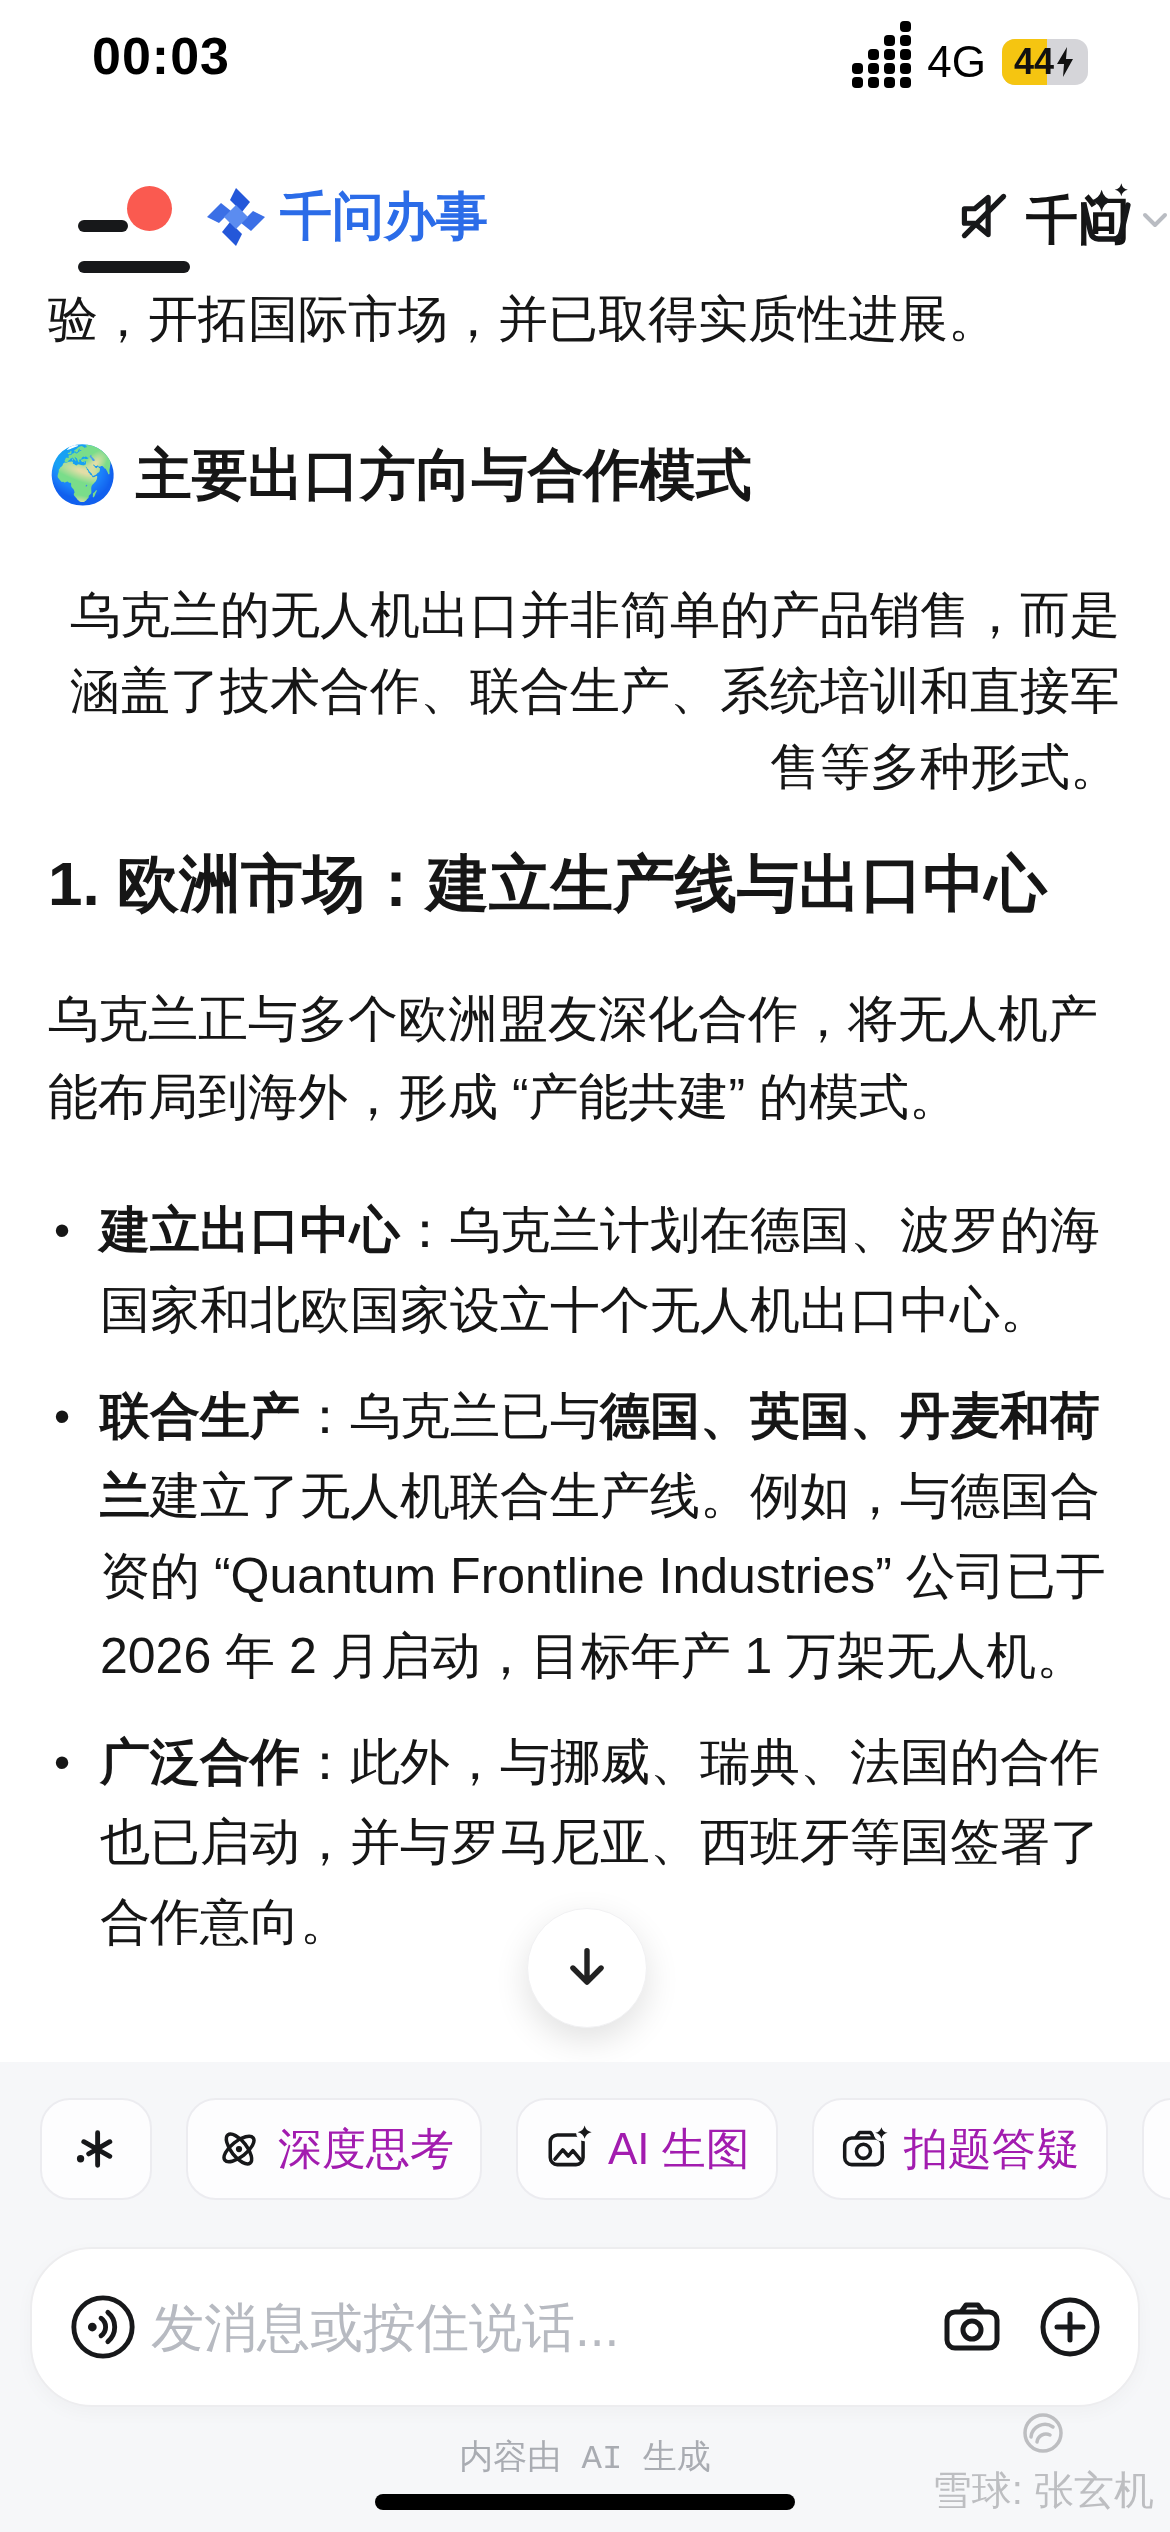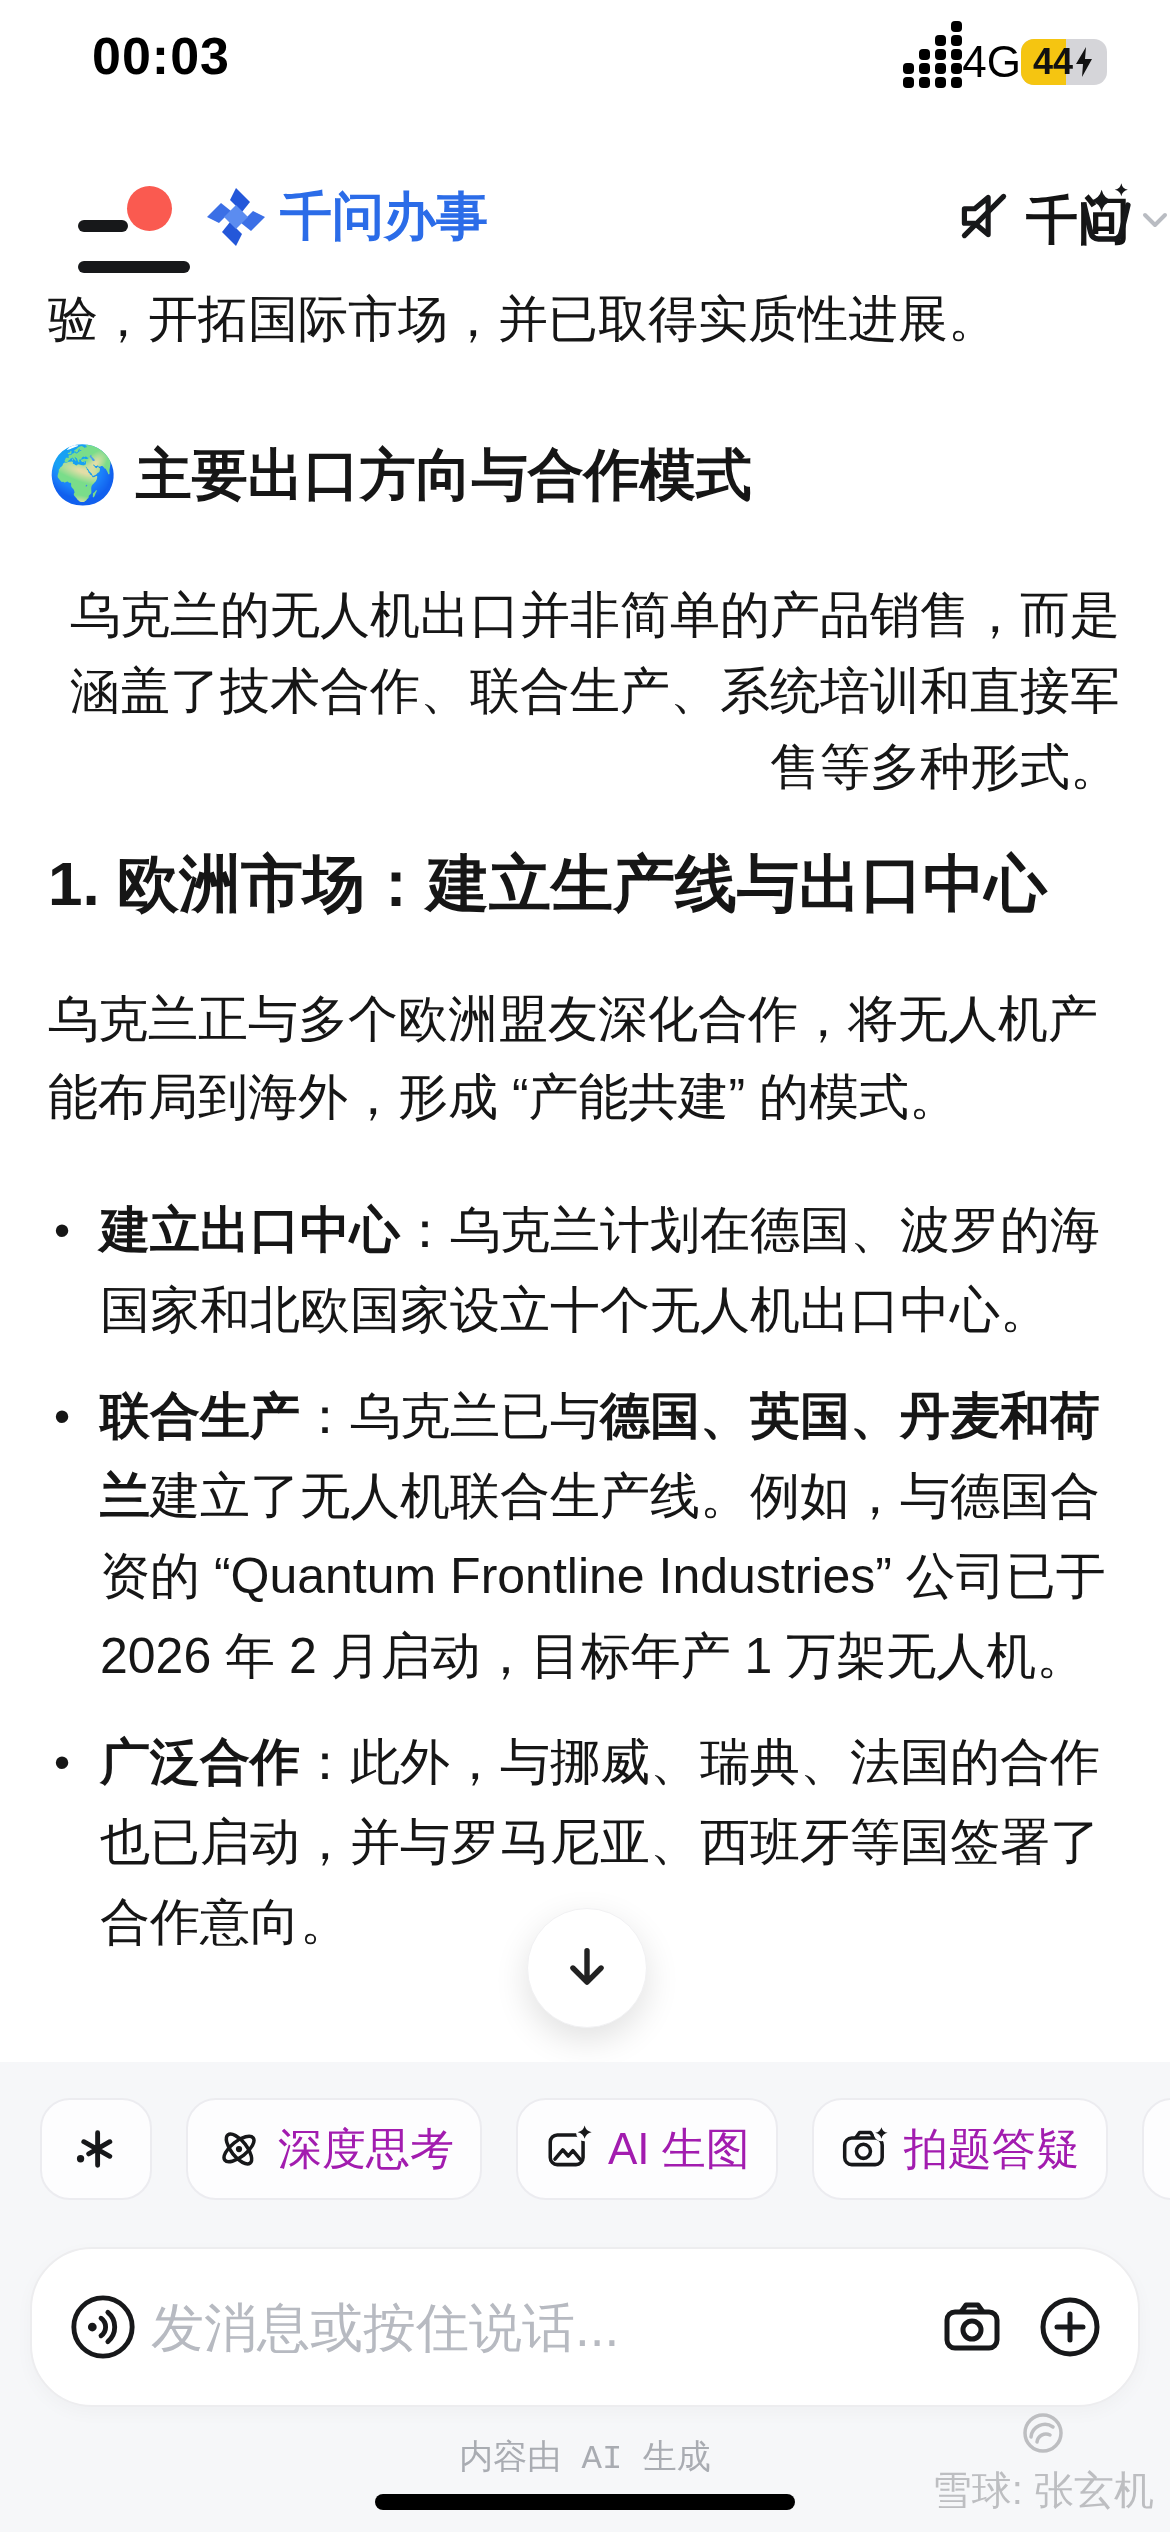--- a/index.html
+++ b/index.html
@@ -2,21 +2,21 @@
 <html><head>
 <meta charset="utf-8">
 <style>
   html,body{margin:0;padding:0;background:#888;}
   .phone{position:relative;width:1170px;height:2532px;background:#ffffff;overflow:hidden;
          font-family:"Liberation Sans",sans-serif;color:#161616;}
 
   
   .statusbar{position:absolute;top:0;left:0;right:0;height:110px;}
   .time{position:absolute;left:92px;top:26px;font-size:52px;font-weight:700;letter-spacing:1px;color:#000;}
-  .status-right{position:absolute;right:63px;top:36px;display:flex;align-items:center;}
+  .status-right{position:absolute;right:82px;top:36px;display:flex;align-items:center;gap:16px;}
   .signal{display:flex;align-items:flex-end;gap:5px;height:52px;}
   .sig-col{display:flex;flex-direction:column;gap:3px;}
   .sig-dot{width:11px;height:11px;border-radius:4px;background:#000;}
   .net{font-size:44px;color:#000;}
   .battery{position:relative;width:86px;height:46px;border-radius:13px;background:#d5d5d9;overflow:hidden;
            display:flex;align-items:center;justify-content:center;}
   .battery:after{content:"";position:absolute;}
   .batt-fill{position:absolute;left:0;top:0;bottom:0;width:52%;background:#f5c511;}
   .batt-label{position:relative;z-index:2;display:flex;align-items:center;font-size:36px;font-weight:800;color:#111;}
 

